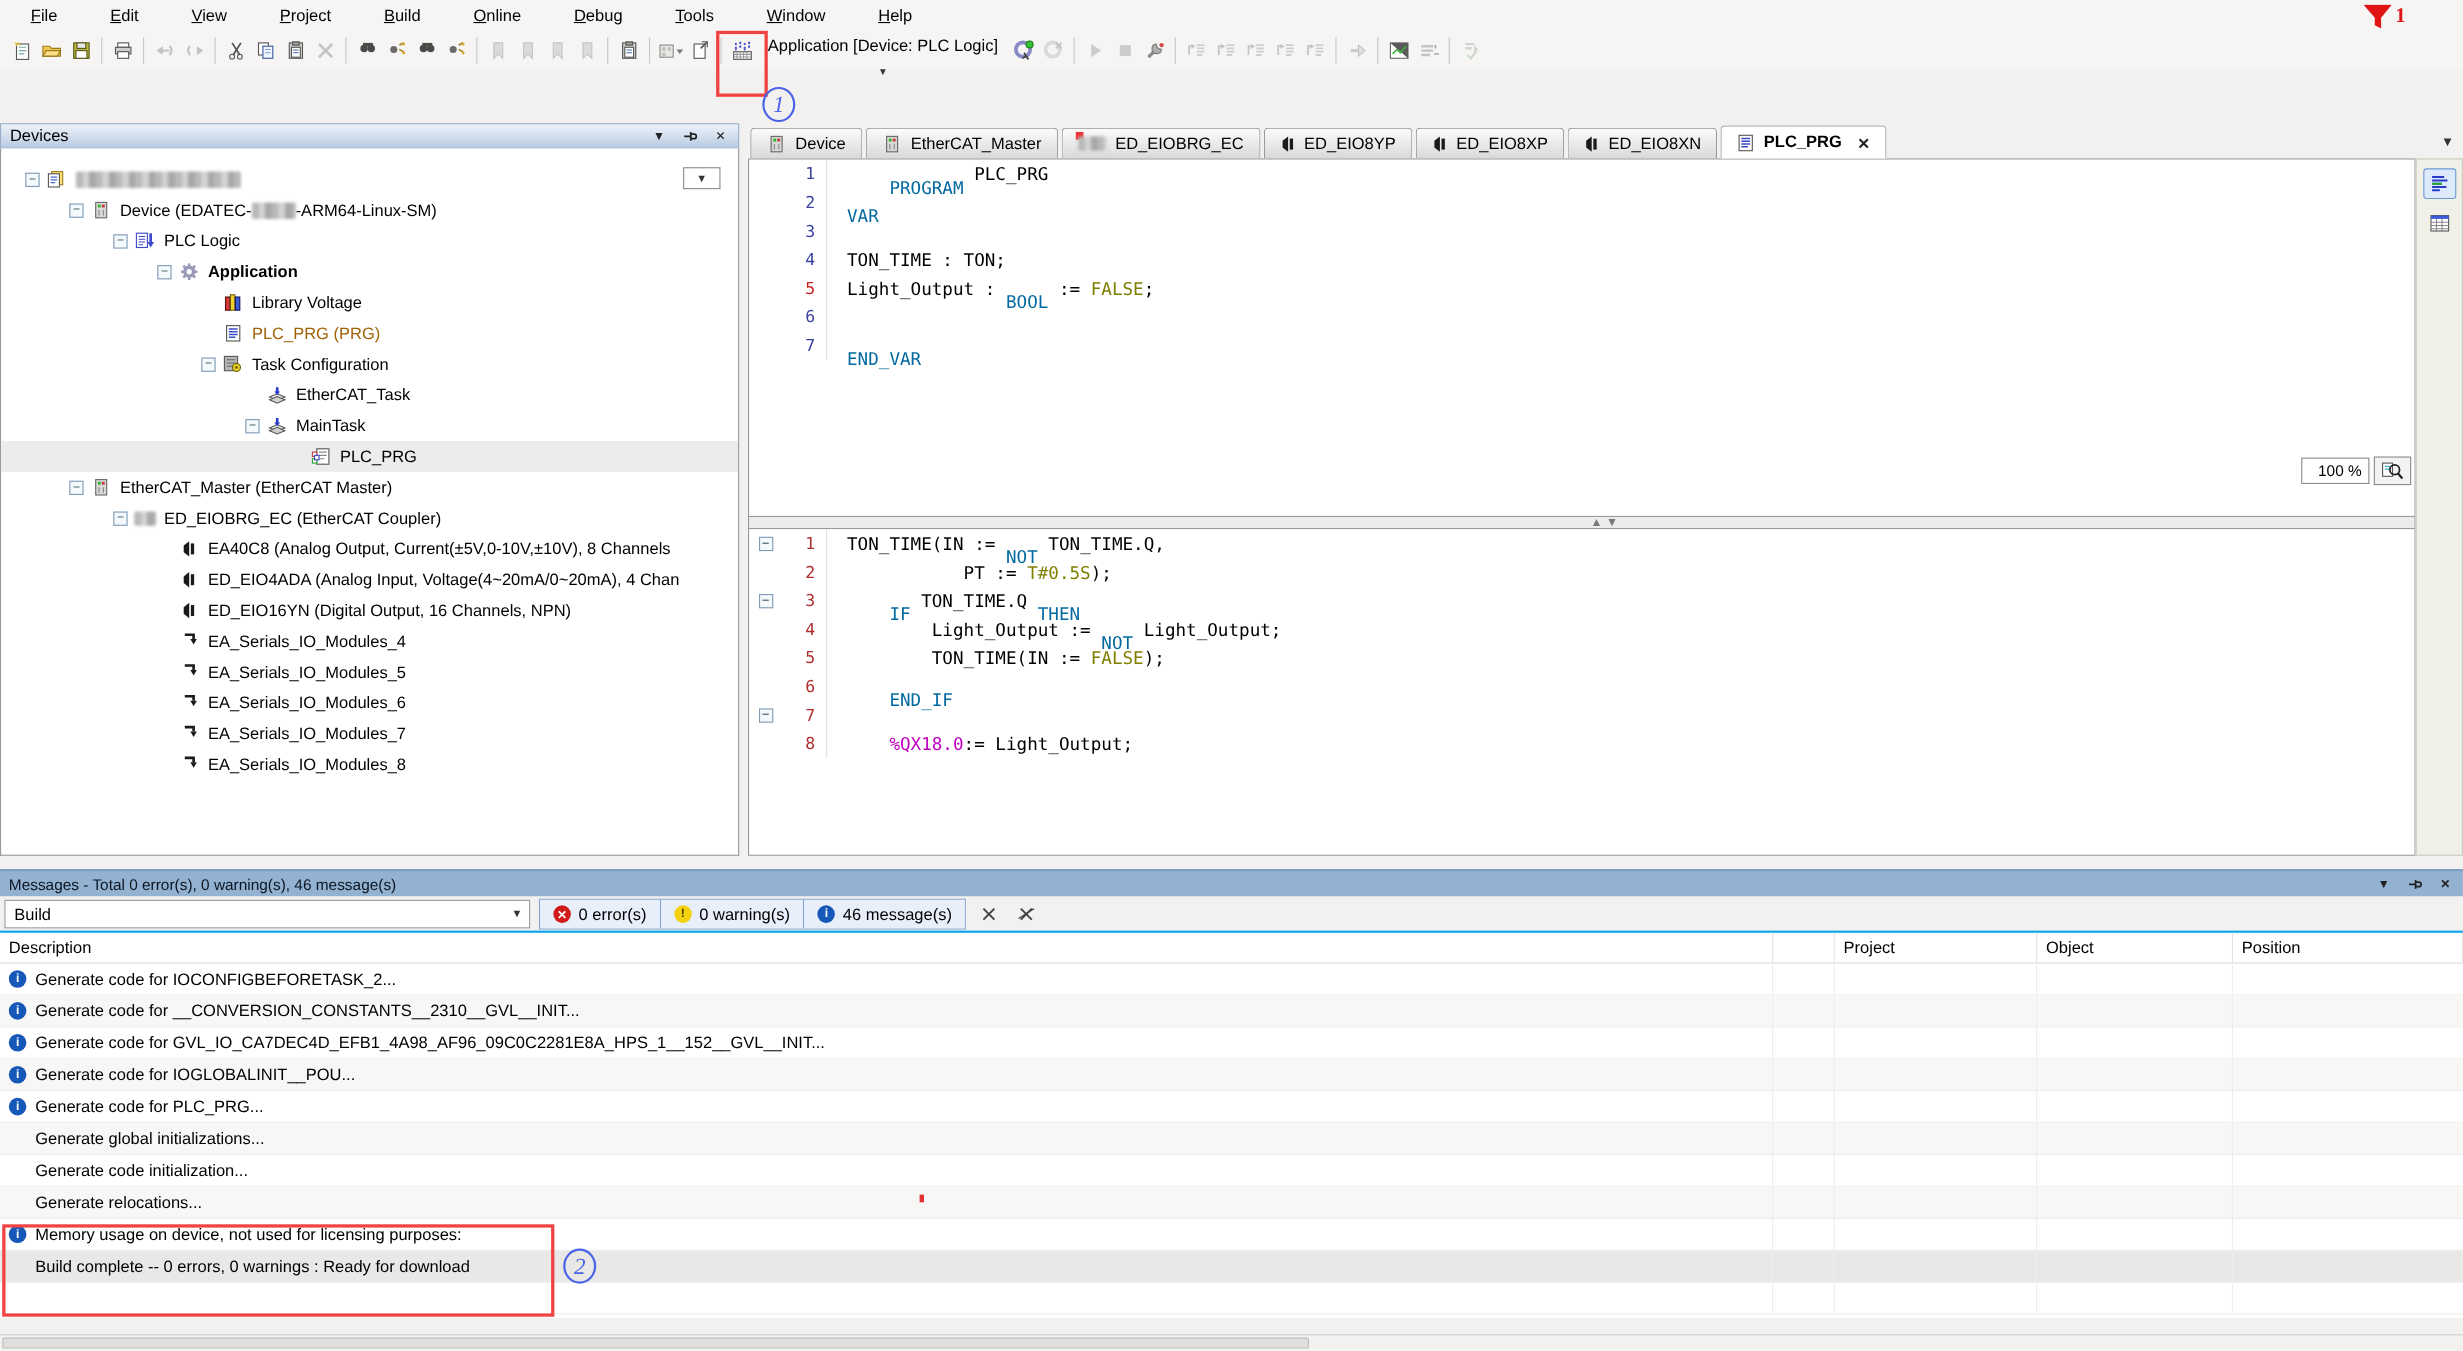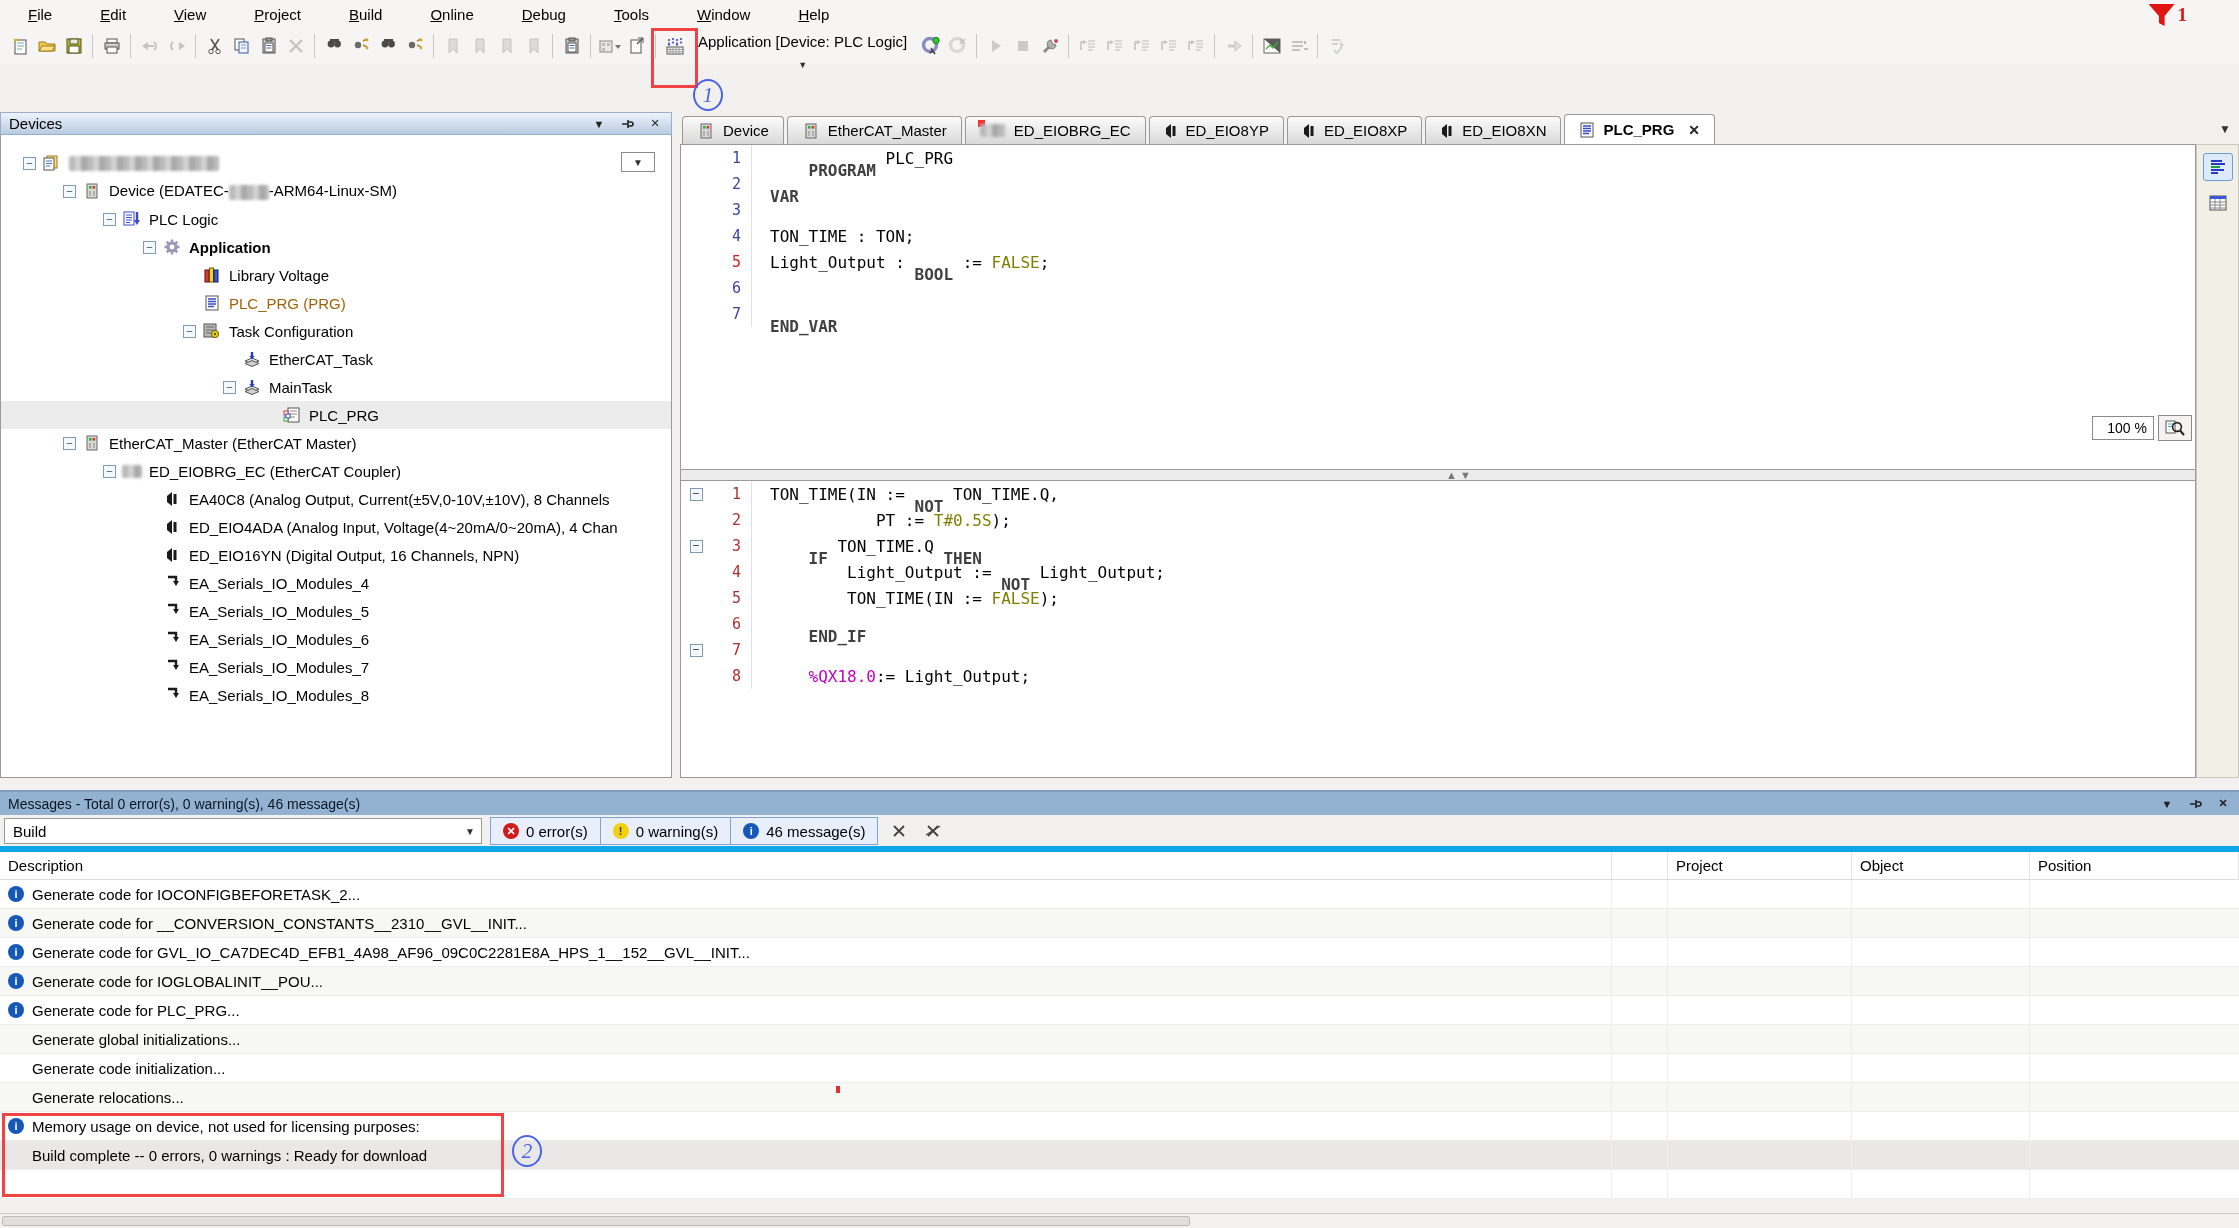--- a/index.html
+++ b/index.html
@@ -68,21 +68,21 @@
   .decl-area { top:32px; height:326px; }
   .impl-area { top:368px; height:298px; }
   .code-line { height:26px; display:flex; align-items:center; font-family:"DejaVu Sans Mono", monospace; font-size:16px; }
   .fold-gutter { width:30px; flex:0 0 auto; display:flex; align-items:center; justify-content:center; }
   .fold-box { width:13px; height:13px; border:1px solid #7e9ab5; background:#f4f9fd; color:#345;
     font-size:11px; line-height:10px; text-align:center; }
   .lnum { width:40px; flex:0 0 auto; text-align:right; padding-right:10px; font-size:15px; color:#3a44a0; }
   .impl-area .lnum { color:#b03030; }
   .lnum.hot { color:#cc2222; }
   .code-text { white-space:pre; padding-left:18px; border-left:1px solid #e0e0e0; height:100%; display:flex; align-items:center; }
-  .tk-k { color:#404040; font-weight:bold;margin-top:25px; }
+  .tk-k { color:#0369a1; font-weight:normal;margin-top:25px; }
   .tk-l { color:#7f7f00; }
   .tk-a { color:#c000c0; }
   .tk-p { color:#000; }
 
   .editor-rstrip { position:absolute; right:0; top:32px; width:43px; bottom:0; background:#f1f0e6;
     border:1px solid #c9c8bd; display:flex; flex-direction:column; align-items:center; padding-top:8px; gap:8px; }
   .view-btn { width:30px; height:28px; display:flex; align-items:center; justify-content:center; border-radius:3px; }
   .view-btn.sel { border:1px solid #6c9bd2; background:#dceafc; }
   .zoom-ctl { position:absolute; right:47px; top:303px; display:flex; align-items:center; gap:4px; }
   .zoom-box { width:62px; height:24px; border:1px solid #8a8a8a; background:#fff;
@@ -103,21 +103,21 @@
   .msg-combo .combo-text { flex:1; padding-left:8px; }
   .combo-arrow { width:22px; height:100%; display:flex; align-items:center; justify-content:center; font-size:10px; color:#333; }
   .filter-group { display:flex; border:1px solid #7da2ce; }
   .filter-btn { display:flex; align-items:center; gap:7px; padding:0 12px; height:26px; background:#e9eefb;
     border-right:1px solid #7da2ce; font-size:15px; white-space:nowrap; }
   .filter-btn:last-child { border-right:none; }
   .round-ico { width:16px; height:16px; border-radius:50%; color:#fff; font-size:11px; font-weight:bold;
     display:flex; align-items:center; justify-content:center; flex:0 0 auto; }
   .ri-err { background:#d11a1a; } .ri-warn { background:#f3d110; color:#423b00; } .ri-info { background:#1658b8; }
   .msg-clear { width:26px; height:26px; display:flex; align-items:center; justify-content:center; }
-  .msg-grid { position:absolute; left:0; top:56px; right:0; bottom:15px; background:#fff; border-top:6px solid #0ea5e9; }
+  .msg-grid { position:absolute; left:0; top:56px; right:0; bottom:15px; background:#fff; border-top:2px solid #0ea5e9; }
   .mrow { display:grid; grid-template-columns:1612px 56px 184px 178px auto; height:29px; border-bottom:1px solid #ededec; }
   .mrow.head { height:28px; border-bottom:1px solid #dcdcdc; font-size:15px; }
   .mrow.shade { background:#f7f7f6; }
   .mrow.gray { background:#e9e8e7; }
   .mcell { display:flex; align-items:center; padding-left:8px; border-right:1px solid #ededec; overflow:hidden; white-space:nowrap; }
   .mrow.head .mcell { border-right:1px solid #e3e3e2; }
   .mcell .round-ico { margin-right:8px; }
   .anno-box-msg { position:absolute; left:2px; top:323px; width:502px; height:84px; border:3px solid #f04343; z-index:30; pointer-events:none; }
   .callout-2 { left:512px; top:345px; position:absolute; }
   .red-tick { position:absolute; left:836px; top:296px; width:4px; height:7px; background:#e03030; z-index:5; }

